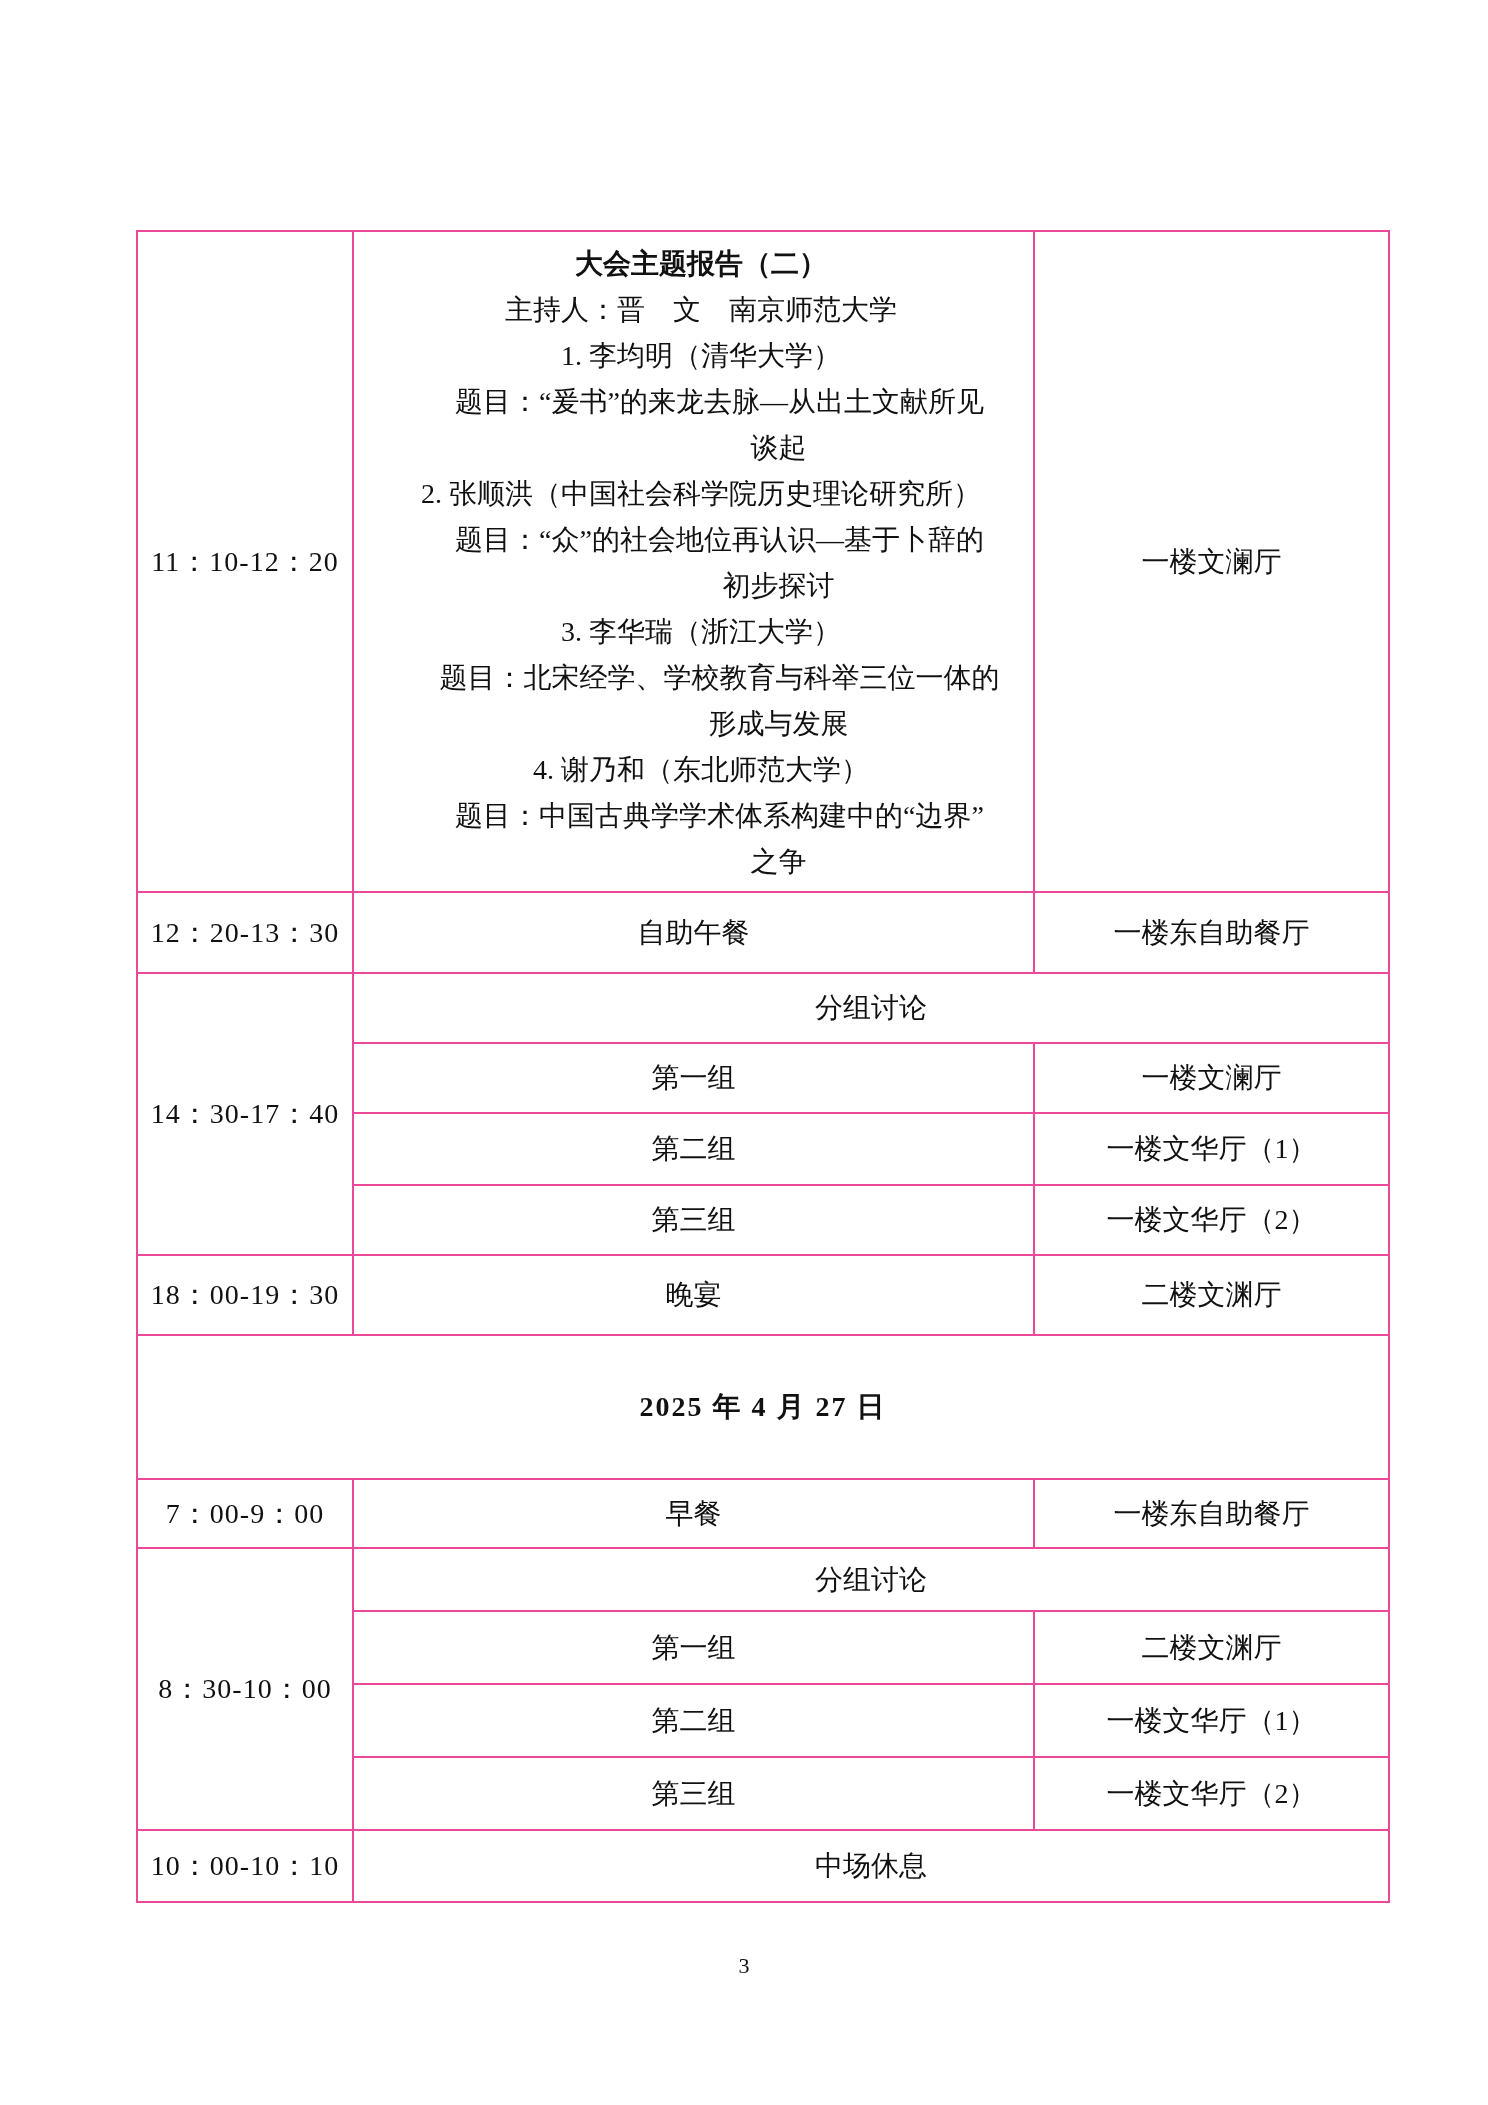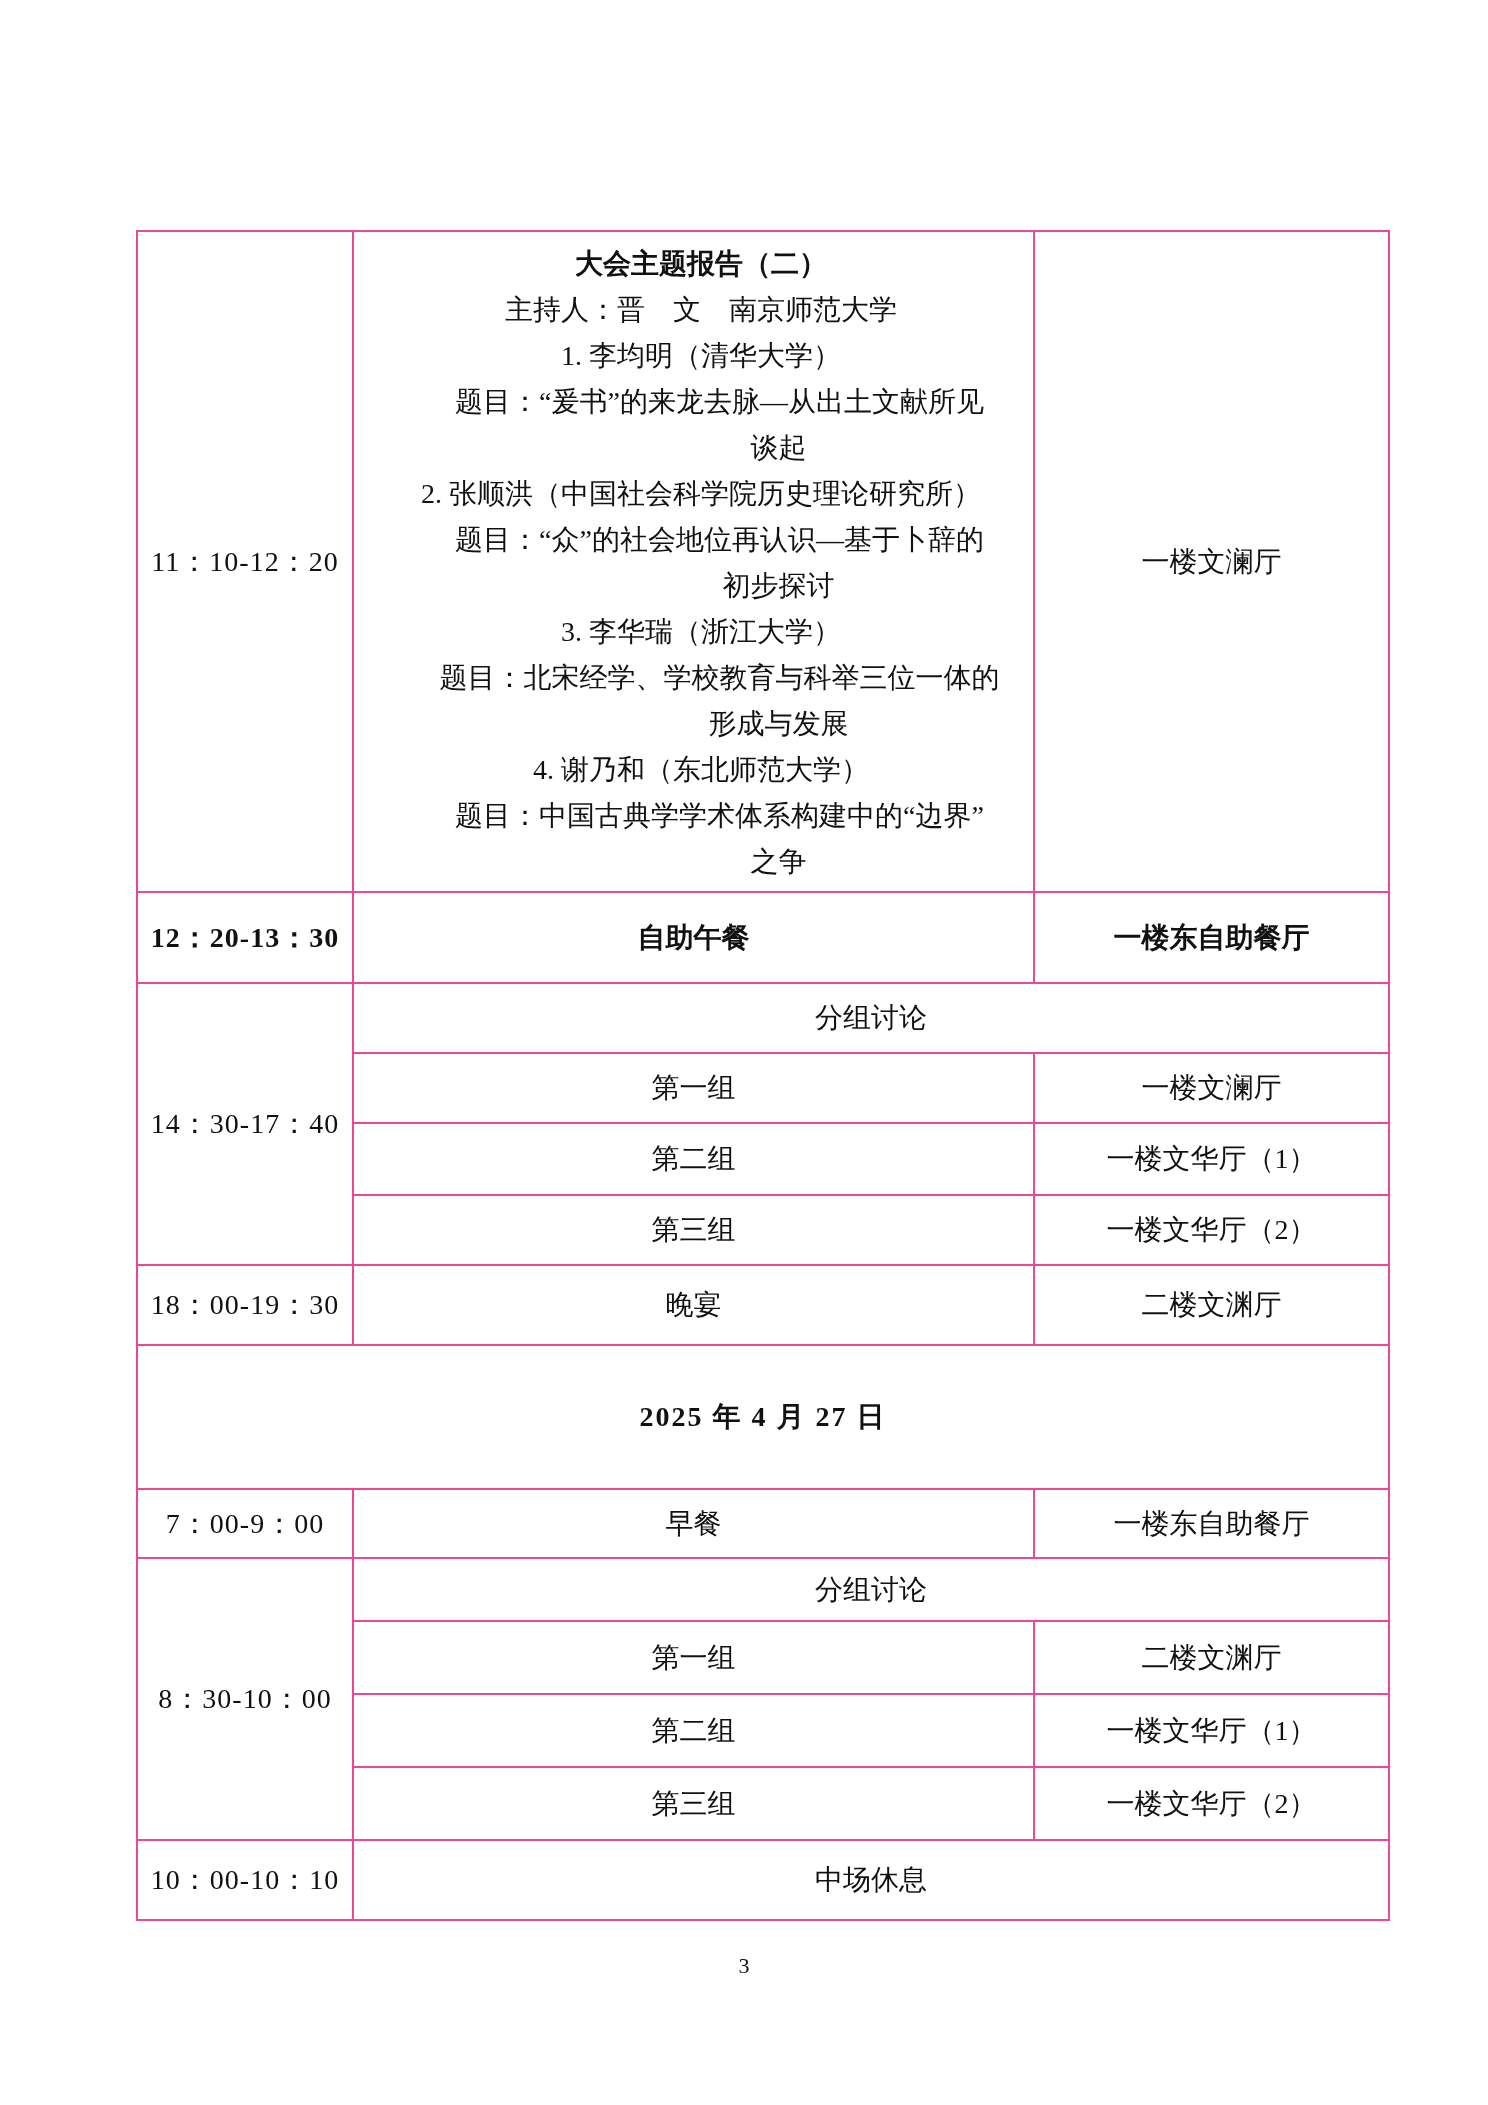--- a/index.html
+++ b/index.html
@@ -45,33 +45,33 @@
     font-size: 28px;
     white-space: nowrap;
   }
   .ln.l0   { padding-left: 15px; }
   .ln.num  { padding-left: 15px; }
   .ln.timu { padding-left: 52px; }
   .ln.cont { padding-left: 150px; margin-left: 20px; }
   .ln.bold { font-weight: bold; }
 
   tr.r-session  td { height: 655px; }
-  tr.r-lunch    td { height: 91px; font-weight: bold; }
+  tr.r-lunch    td { height: 81px; }
   tr.r-subhead  td { height: 70px; }
   tr.r-g1a      td { height: 70px; }
   tr.r-g1b      td { height: 72px; }
   tr.r-g1c      td { height: 70px; }
   tr.r-dinner   td { height: 80px; }
   tr.r-date     td { height: 144px; }
   tr.r-breakf   td { height: 69px; margin-left: 16px; }
   tr.r-subhead2 td { height: 63px; }
   tr.r-g2a      td { height: 73px; }
   tr.r-g2b      td { height: 73px; }
   tr.r-g2c      td { height: 73px; }
-  tr.r-break    td { height: 80px; }
+  tr.r-break    td { height: 72px; }
 
   td.date-cell {
     font-weight: bold;
     font-size: 31px;
     letter-spacing: 2px;
   }
 
   .footer-num {
     position: absolute;
     top: 1953px;

